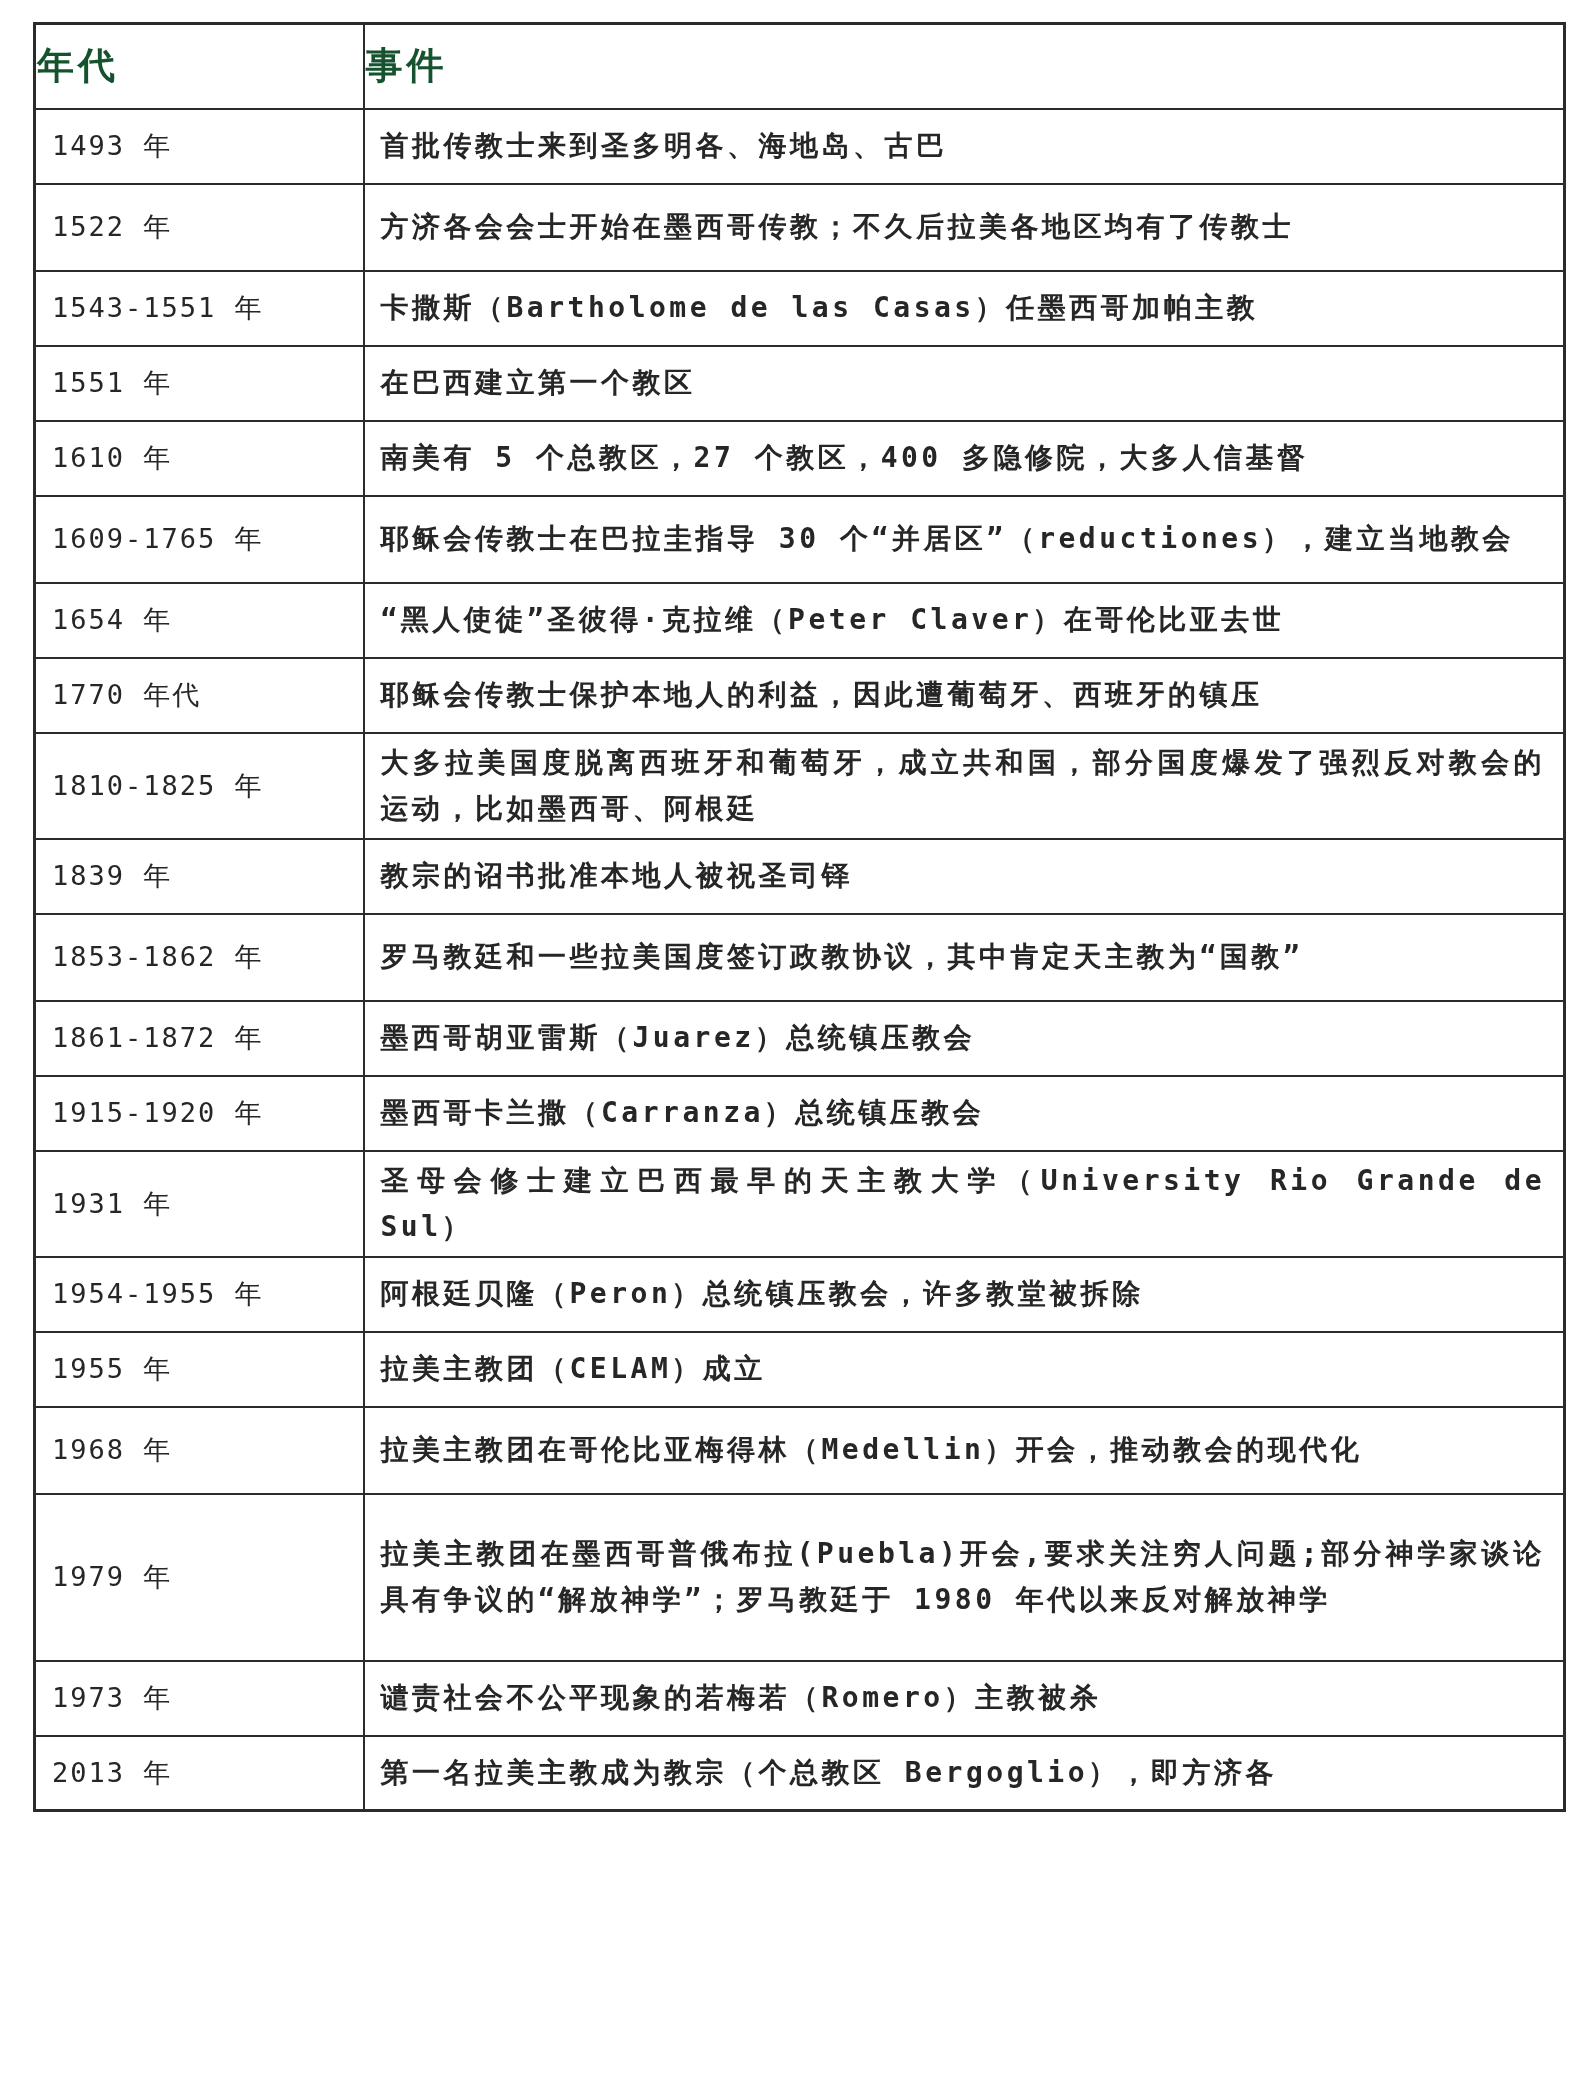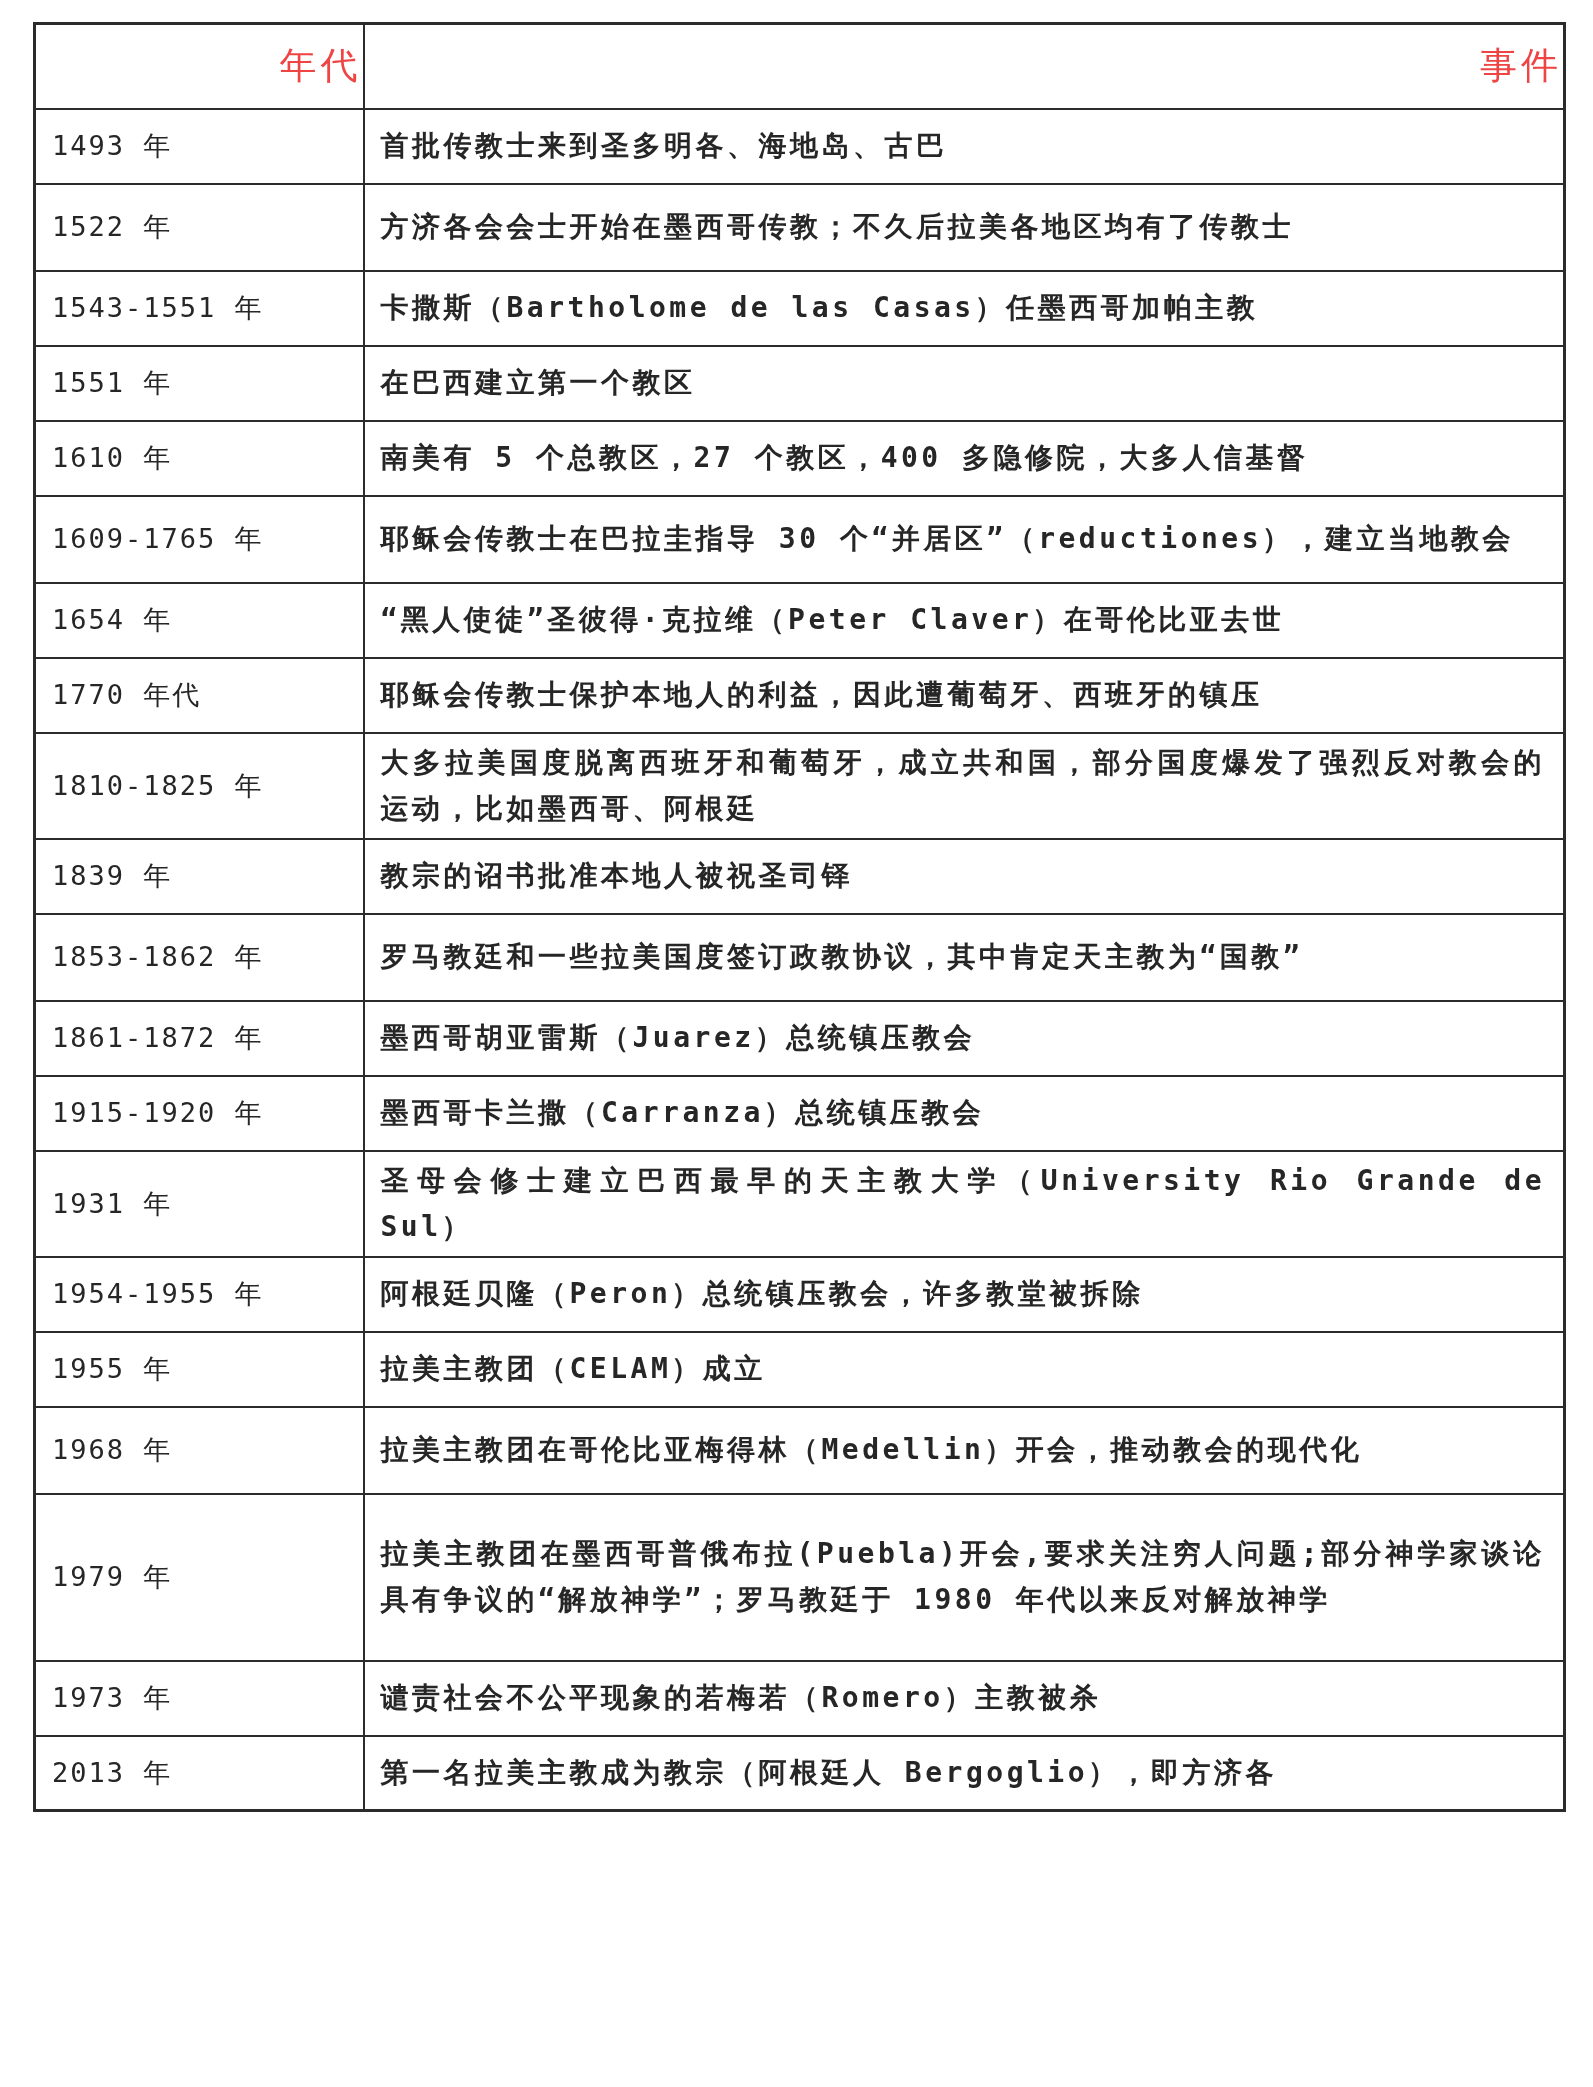--- a/index.html
+++ b/index.html
@@ -29,25 +29,25 @@
     border: 2px solid #2b2b2b;
     overflow: hidden;
   }
   col.year-col  { width: 329px; }
   col.event-col { width: 1201px; }
 
   
   tr.header-row { height: 85px; }
   th.header-cell {
     font-size: 37px;
-    font-weight: normal;
+    font-weight: bold;
     letter-spacing: 4px;
-    text-align: right;
+    text-align: left;
     vertical-align: middle;
-    color: #ef4444;
+    color: #14532d;
   }
 
   
   tr.r1 { height: 75px; }
   tr.r2 { height: 87px; }
   tr.r3 { height: 167px; }
 
   td.year-cell {
     font-size: 27px;
     letter-spacing: 2px;
@@ -152,16 +152,16 @@
     <tr class="r3">
       <td class="year-cell">1979 年</td>
       <td class="event-cell">拉美主教团在墨西哥普俄布拉(Puebla)开会,要求关注穷人问题;部分神学家谈论具有争议的“解放神学”；罗马教廷于 1980 年代以来反对解放神学</td>
     </tr>
     <tr class="r1">
       <td class="year-cell">1973 年</td>
       <td class="event-cell">谴责社会不公平现象的若梅若（Romero）主教被杀</td>
     </tr>
     <tr class="r1">
       <td class="year-cell">2013 年</td>
-      <td class="event-cell">第一名拉美主教成为教宗（阿根廷人 Bergoglio），即方济各</td>
+      <td class="event-cell">第一名拉美主教成为教宗（个总教区 Bergoglio），即方济各</td>
     </tr>
   </tbody>
 </table>
 
 </body></html>

